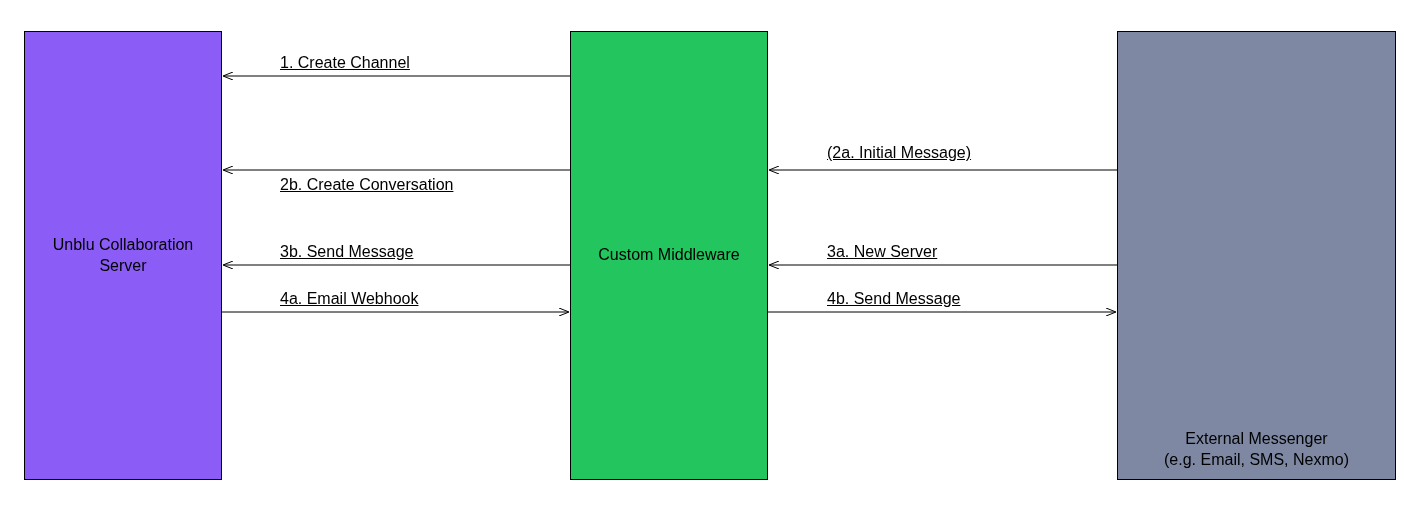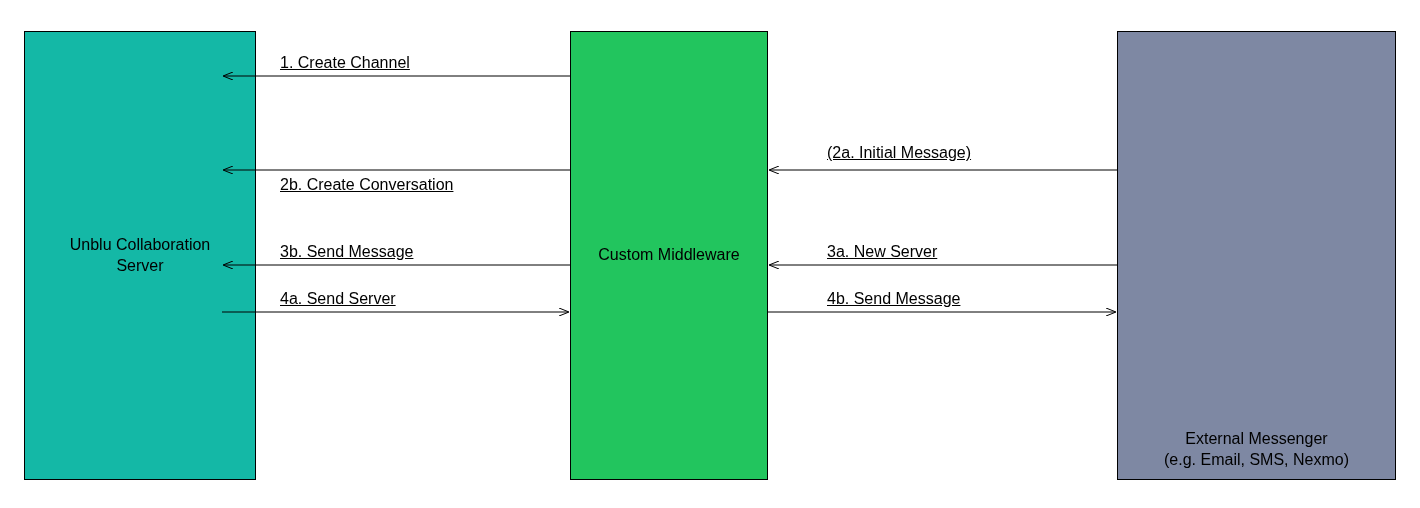--- a/index.html
+++ b/index.html
@@ -20,23 +20,23 @@
     align-items: center;
     justify-content: center;
     text-align: center;
     box-sizing: border-box;
     padding: 8px;
     line-height: 1.3;
   }
   .box-left {
     left: 24px;
     top: 31px;
-    width: 232px;
+    width: 198px;
     height: 449px;
-    background: #14b8a6;
+    background: #8b5cf6;
   }
   .box-mid {
     left: 570px;
     top: 31px;
     width: 198px;
     height: 449px;
     background: #22c55e;
   }
   .box-right {
     left: 1117px;
@@ -71,21 +71,21 @@
   <span>Custom Middleware</span>
 </div>
 <div class="box box-right">
   <span style="white-space: pre-line;">External Messenger
 (e.g. Email, SMS, Nexmo)</span>
 </div>
 
 <div class="arrow-label" style="left: 280px; top: 54px;">1. Create Channel</div>
 <div class="arrow-label" style="left: 280px; top: 148px; margin-top: 28px;">2b. Create Conversation</div>
 <div class="arrow-label" style="left: 280px; top: 243px;">3b. Send Message</div>
-<div class="arrow-label" style="left: 280px; top: 290px;">4a. Send Server</div>
+<div class="arrow-label" style="left: 280px; top: 290px;">4a. Email Webhook</div>
 
 <div class="arrow-label" style="left: 827px; top: 144px;">(2a. Initial Message)</div>
 <div class="arrow-label" style="left: 827px; top: 243px;">3a. New Server</div>
 <div class="arrow-label" style="left: 827px; top: 290px; text-align: center;">4b. Send Message</div>
 
 <svg class="arrows" viewBox="0 0 1420 508">
   <defs>
     <marker id="arrowhead" markerWidth="10" markerHeight="8" refX="9" refY="4" orient="auto" markerUnits="userSpaceOnUse">
       <path d="M0,0 L10,4 L0,8" fill="none" stroke="#000" stroke-width="1"></path>
     </marker>

